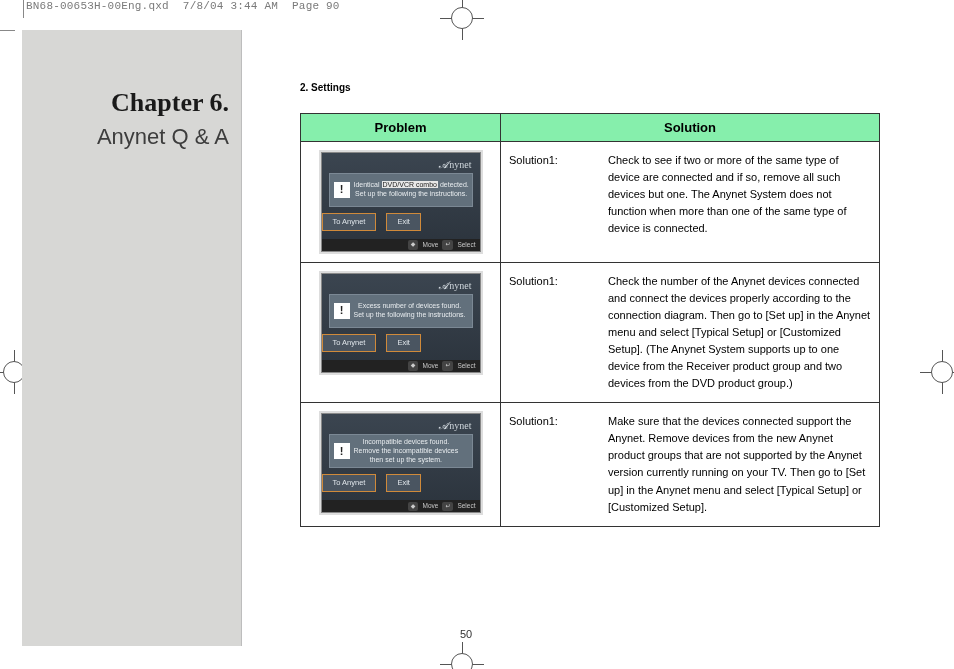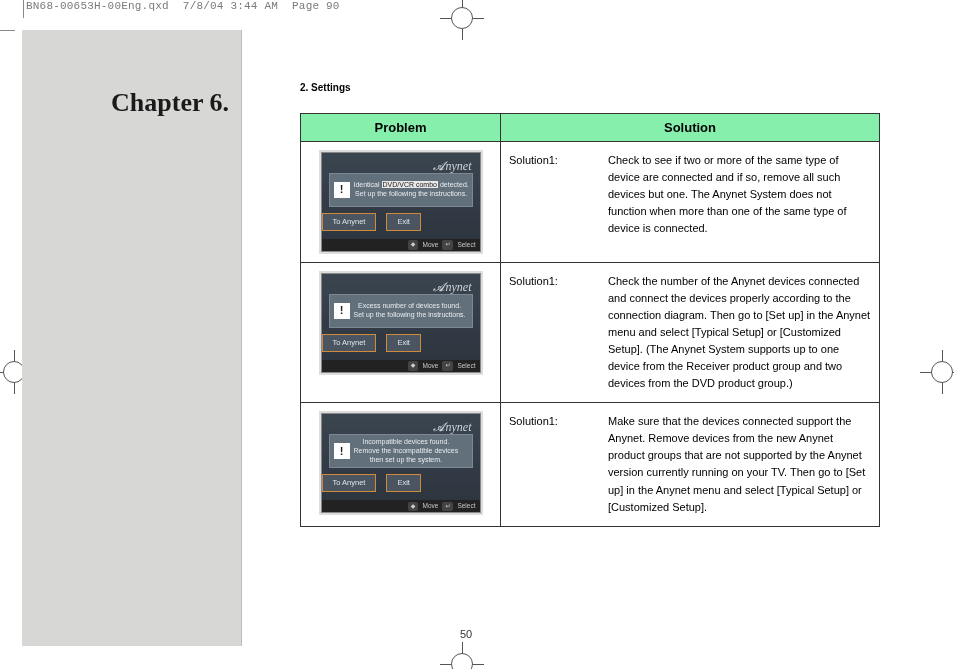--- a/index.html
+++ b/index.html
@@ -34,21 +34,21 @@
   table.qa { border-collapse: collapse; width: 580px; border: 1px solid #333; }
   table.qa th { background: #86efac; border: 1px solid #333; font-size: 13px; font-weight: bold; padding: 6px 4px; }
   table.qa td { border: 1px solid #333; vertical-align: top; padding: 10px 8px; font-size: 11px; line-height: 1.55; }
   .probcol { width: 200px; text-align: center; }
   .solcol  p { display: flex; }
   .solcol  .lbl { flex: 0 0 58px; }
   .solcol  .txt { flex: 1; margin-left: 41px; }
 
   
   .thumb { width: 160px; height: 100px; margin: 0 auto; position: relative; background: linear-gradient(#3b4550,#2b333c); border: 1px solid #888; box-shadow: 0 0 0 2px #ddd; }
-  .thumb .logo { position: absolute; right: 8px; top: 4px; color: #cfd6dc; font-size: 12px; font-style: italic; font-family: "Times New Roman", serif; }
+  .thumb .logo { position: absolute; right: 8px; top: 4px; color: #cfd6dc; font-size: 10px; font-family: "Times New Roman", serif; }
   .thumb .logo::before { content: "\1D4D0"; font-style: italic; margin-right: 1px; } 
   .thumb .card { position: absolute; left: 7px; top: 20px; right: 7px; height: 34px; background: #62707c; border: 1px solid #7b8894; display: flex; align-items: center; gap: 4px; }
   .thumb .mark { width: 16px; height: 16px; margin-left: 4px; background: #fff; display:flex; align-items:center; justify-content:center; font-weight: bold; font-size: 11px; color:#222; }
   .thumb .msg { font-size: 7px; color: #e8ecef; line-height: 1.25; }
   .thumb .hl { background:#e8e8e8; color:#222; padding:0 1px; }
   .thumb .btns { position: absolute; left: 0; right: 0; top: 60px; display: flex; justify-content: flex-start; gap: 10px; }
   .thumb .btn { font-size: 7.5px; color: #dfe5ea; padding: 2px 10px; border: 1px solid #d08a3a; background:#4a5561;}
   .thumb .foot { position: absolute; left: 0; right: 0; bottom: 0; height: 12px; background:#222; display:flex; justify-content:flex-end; align-items:center; gap:4px; padding-right:4px;}
   .thumb .pill { font-size:6px; color:#ccc; background:#444; padding:0 3px; border-radius:2px;}
   .thumb .flbl { font-size:6.5px; color:#c8c8c8; }
@@ -85,20 +85,21 @@
       <div class="circ"></div>
     </div>
   <div class="reg reg-bot">
       <div class="hline"></div>
       <div class="vline"></div>
       <div class="circ"></div>
     </div>
 
   <div class="sidebar">
     <div class="chapno">Chapter 6.</div>
+    <div class="chapsub">Anynet Q &amp; A</div>
   </div>
 
   <div class="content">
     <div class="sectitle">2. Settings</div>
 
     <table class="qa">
       <thead>
         <tr>
           <th class="probcol">Problem</th>
           <th>Solution</th>

